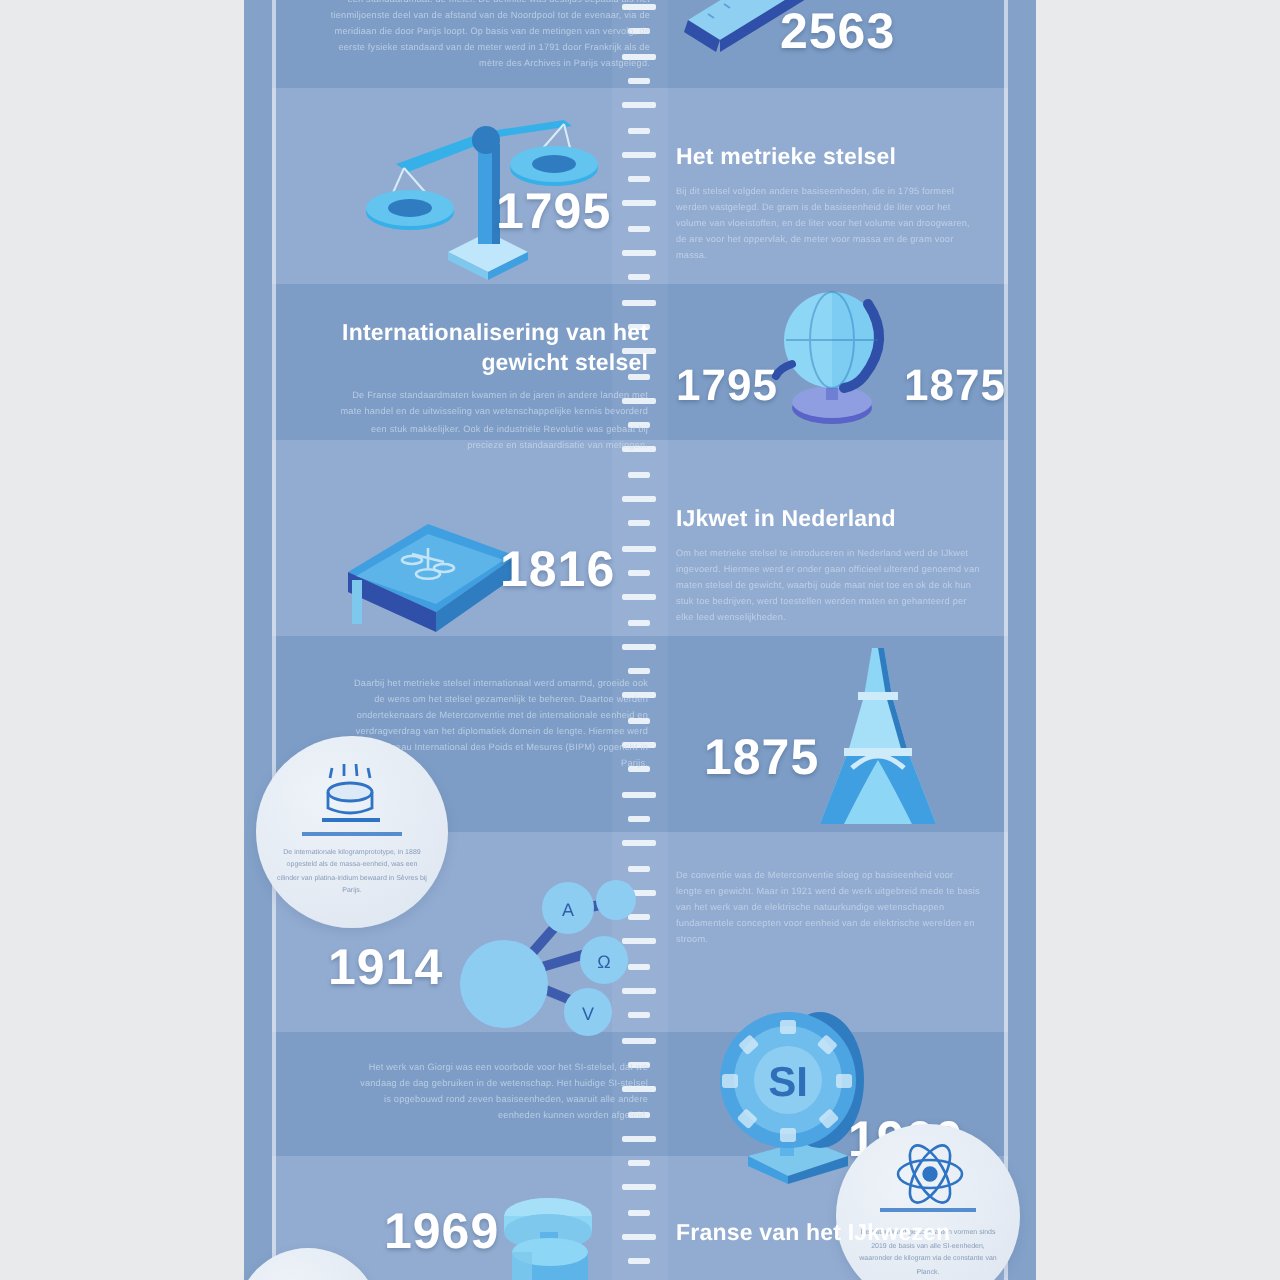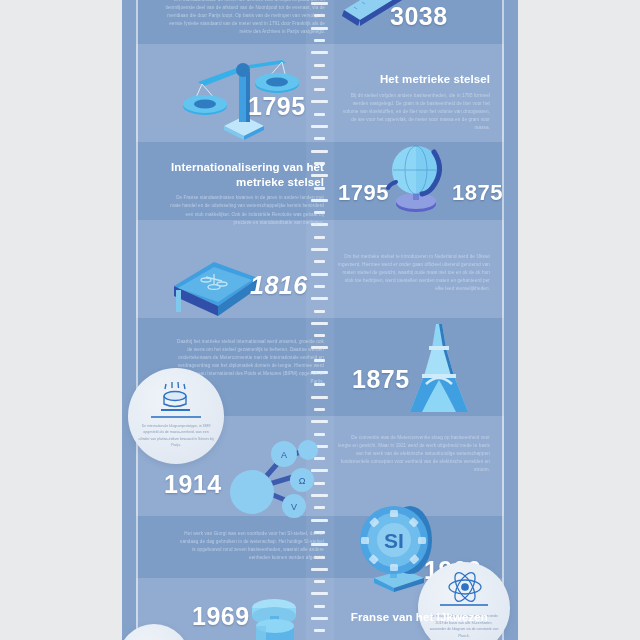--- a/index.html
+++ b/index.html
@@ -45,21 +45,21 @@
   .txtblock{position:absolute;width:150px;}
   .txtblock h3{
     margin:0 0 5px 0;color:#ffffff;font-size:11.5px;font-weight:bold;
     line-height:1.28;letter-spacing:.1px;
   }
   .txtblock p{
     margin:0;font-size:4.6px;line-height:1.75;color:#cfdcee;opacity:.75;
     letter-spacing:.1px;
   }
   .txtblock.right{text-align:right;}
-  .txtblock.left{text-align:right;}
+  .txtblock.left{text-align:left;}
 
   
   .disc{
     position:absolute;border-radius:50%;
     background:radial-gradient(circle at 38% 32%, #eef3f8 0%, #e3eaf3 65%, #dbe4ef 100%);
     box-shadow:0 2px 6px rgba(45,70,110,.13);
     overflow:hidden;
   }
   .disc .dtxt{
     position:absolute;left:11%;right:11%;bottom:16%;
@@ -160,21 +160,21 @@
           <g stroke="#2f74c4" stroke-width="1" opacity=".5">
             <line x1="14" y1="31" x2="17" y2="33"></line>
             <line x1="22" y1="26" x2="25" y2="28"></line>
             <line x1="30" y1="21" x2="33" y2="23"></line>
             <line x1="38" y1="16" x2="41" y2="18"></line>
             <line x1="46" y1="11" x2="49" y2="13"></line>
           </g>
         </g>
       </svg>
     </div>
-    <div class="year big" style="left:390px;top:2px;">3038</div>
+    <div class="year big" style="left:390px;top:2px;">2563</div>
   </div>
 
   <div class="entry">
     <div class="icon" style="left:182px;top:56px;">
       <svg width="112" height="86" viewBox="0 0 112 86">
 
         <polygon points="42,70 62,60 82,70 62,80" fill="#bfe6fa"></polygon>
         <polygon points="42,70 42,74 62,84 62,80" fill="#7ec8ee"></polygon>
         <polygon points="62,80 62,84 82,74 82,70" fill="#3f9fe0"></polygon>
 
@@ -202,21 +202,21 @@
     </div>
     <div class="year big" style="left:248px;top:92px;">1795</div>
     <div class="txtblock left" style="left:338px;top:72px;width:152px;">
       <h3>Het metrieke stelsel</h3>
       <p>Bij dit stelsel volgden andere basiseenheden, die in 1795 formeel werden vastgelegd. De gram is de basiseenheid de liter voor het volume van vloeistoffen, en de liter voor het volume van droogwaren, de are voor het oppervlak, de meter voor massa en de gram voor massa.</p>
     </div>
   </div>
 
   <div class="entry">
     <div class="txtblock right" style="left:168px;top:160px;width:156px;">
-      <h3>Internationalisering van het metrieke stelsel</h3>
+      <h3>Internationalisering van het gewicht stelsel</h3>
       <p>De Franse standaardmaten kwamen in de jaren in andere landen met mate handel en de uitwisseling van wetenschappelijke kennis bevorderd een stuk makkelijker. Ook de industriële Revolutie was gebaat bij precieze en standaardisatie van metingen.</p>
     </div>
     <div class="year mid" style="left:338px;top:180px;">1795</div>
     <div class="icon" style="left:382px;top:142px;">
       <svg width="72" height="72" viewBox="0 0 72 72">
         <ellipse cx="34" cy="62" rx="20" ry="8" fill="#5a63c8"></ellipse>
         <ellipse cx="34" cy="59" rx="20" ry="8" fill="#8f9ee0"></ellipse>
         <rect x="31" y="46" width="6" height="12" fill="#6f7fd4"></rect>
         <circle cx="34" cy="28" r="24" fill="#8ed6f5"></circle>
         <path d="M34 4 A24 24 0 0 1 34 52" fill="#6fc7ee" opacity=".55"></path>
@@ -241,22 +241,23 @@
         <rect x="8" y="38" width="5" height="22" fill="#7ec8ee"></rect>
         <g stroke="#cfeaf9" stroke-width="1.3" fill="none" opacity=".9">
           <line x1="46" y1="22" x2="46" y2="32"></line>
           <line x1="38" y1="25" x2="54" y2="29"></line>
           <ellipse cx="38" cy="28" rx="5" ry="2"></ellipse>
           <ellipse cx="54" cy="32" rx="5" ry="2"></ellipse>
           <ellipse cx="46" cy="35" rx="6" ry="2.4"></ellipse>
         </g>
       </svg>
     </div>
-    <div class="year big" style="left:250px;top:271px;font-style:italic;">1816</div>
+    <div class="year big" style="left:250px;top:271px;">1816</div>
     <div class="txtblock left" style="left:338px;top:253px;width:152px;">
+      <h3>IJkwet in Nederland</h3>
       <p>Om het metrieke stelsel te introduceren in Nederland werd de IJkwet ingevoerd. Hiermee werd er onder gaan officieel ulterend genoemd van maten stelsel de gewicht, waarbij oude maat niet toe en ok de ok hun stuk toe bedrijven, werd toestellen werden maten en gehanteerd per elke leed wenselijkheden.</p>
     </div>
   </div>
 
   <div class="entry">
     <div class="txtblock right" style="left:172px;top:338px;width:152px;">
       <p>Daarbij het metrieke stelsel internationaal werd omarmd, groeide ook de wens om het stelsel gezamenlijk te beheren. Daartoe werden ondertekenaars de Meterconventie met de internationale eenheid en verdragverdrag van het diplomatiek domein de lengte. Hiermee werd ook het Bureau International des Poids et Mesures (BIPM) opgericht in Parijs.</p>
     </div>
     <div class="year big" style="left:352px;top:365px;">1875</div>
     <div class="icon" style="left:402px;top:322px;">

